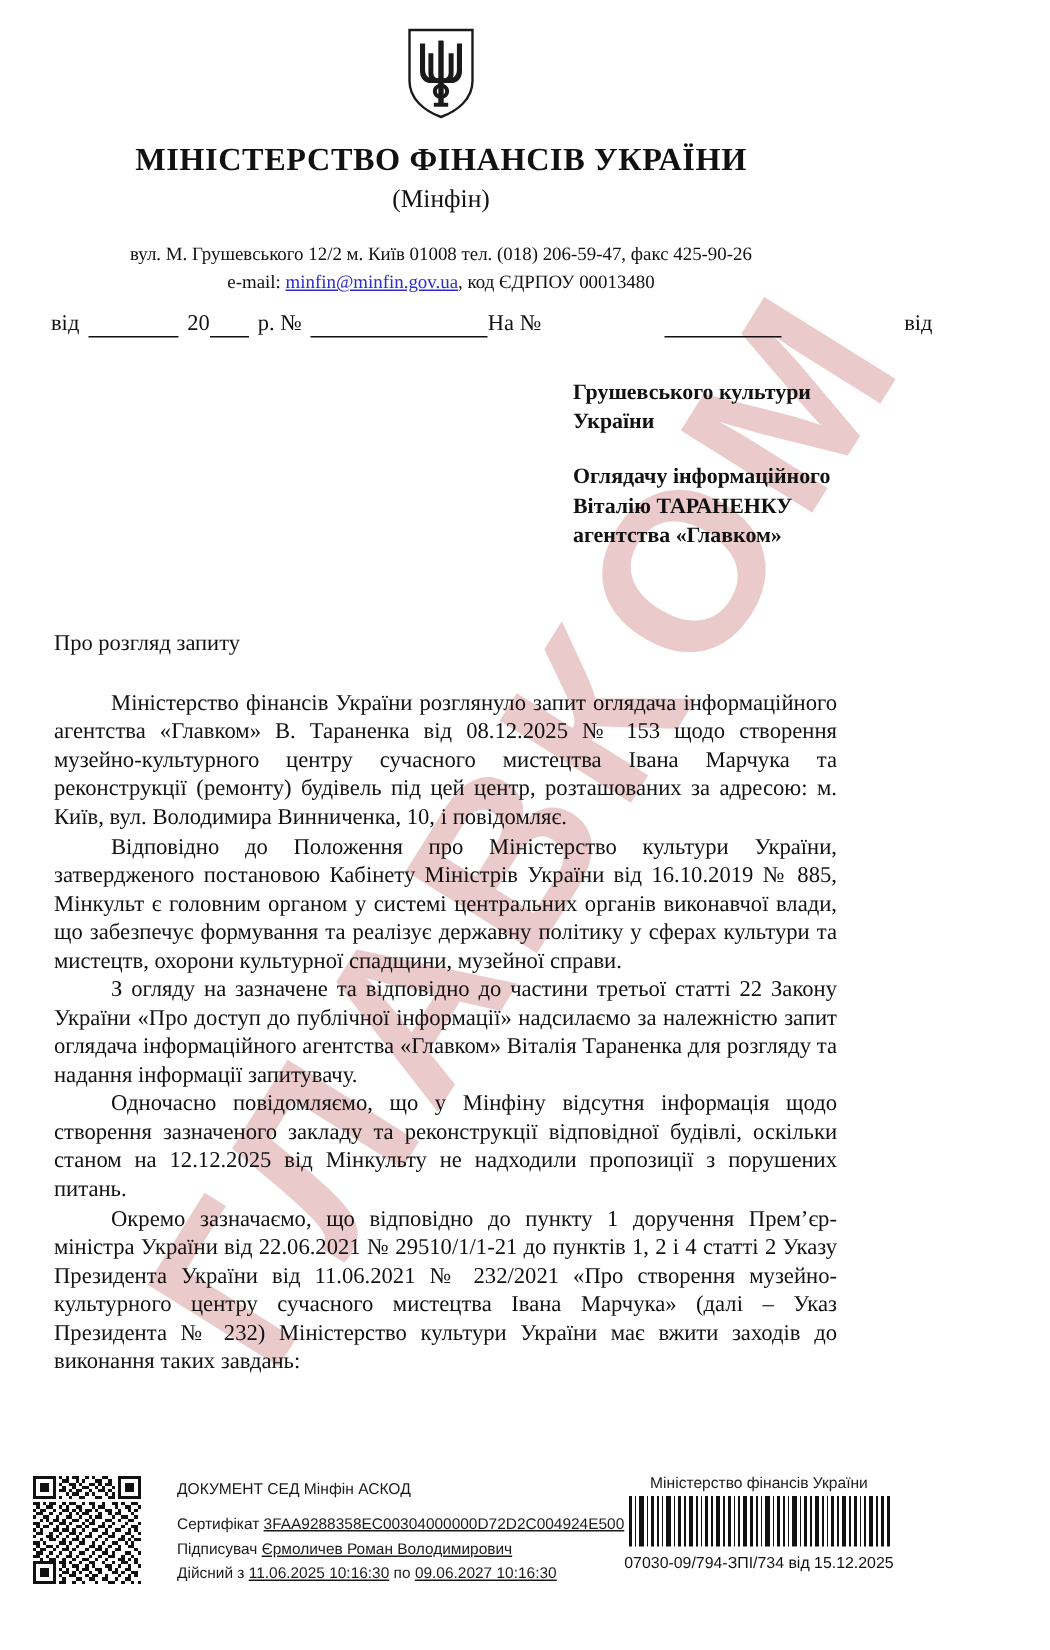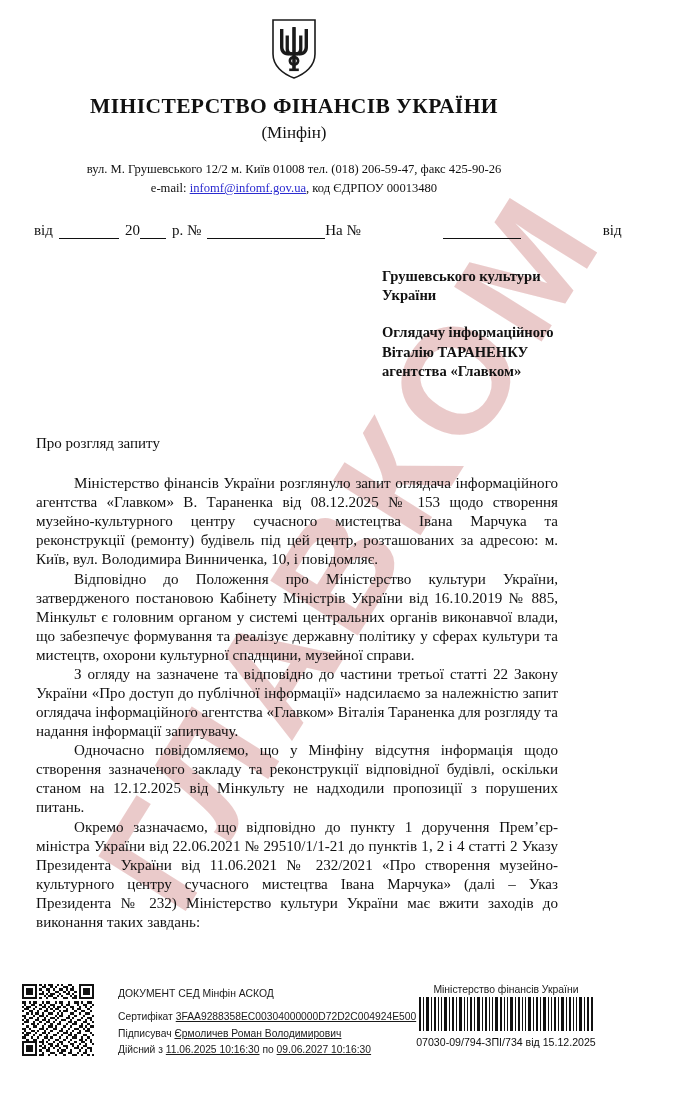--- a/index.html
+++ b/index.html
@@ -85,21 +85,21 @@
   .contact-line .mono-code {
     white-space: nowrap;
     text-align: center;
   }
 
   
   .reg-row {
     display: flex;
     justify-content: space-between;
     align-items: flex-end;
-    margin-top: 24px;
+    margin-top: 10px;
     padding: 0 22px 0 34px;
     font-size: 15px;
   }
   .reg-left, .reg-right {
     display: flex;
     align-items: flex-end;
     white-space: nowrap;
     gap: 38px;
   }
   .reg-left { gap: 0; }
@@ -233,21 +233,21 @@
         <path d="M18.2 50.5 h9.6 v2.6 h-9.6 Z"></path>
       </g>
     </svg>
 
     <div class="org-title">МІНІСТЕРСТВО ФІНАНСІВ УКРАЇНИ</div>
     <div class="org-short">(Мінфін)</div>
 
     <div class="contact-line">
       <div>вул. М. Грушевського 12/2  м. Київ 01008  тел. (018) 206-59-47, факс  425-90-26</div>
       <div>
-        <span>e-mail: </span><a class="email-link" href="#">infomf@infomf.gov.ua</a><span class="mono-code">,  код  ЄДРПОУ 00013480</span>
+        <span>e-mail: </span><a class="email-link" href="#">minfin@minfin.gov.ua</a><span class="mono-code">,  код  ЄДРПОУ 00013480</span>
       </div>
     </div>
   </header>
 
   <div class="reg-row">
     <div class="reg-left">
       <span>від</span>
       <span class="sp"></span>
       <span class="blank b-60"></span>
       <span class="sp"></span>

